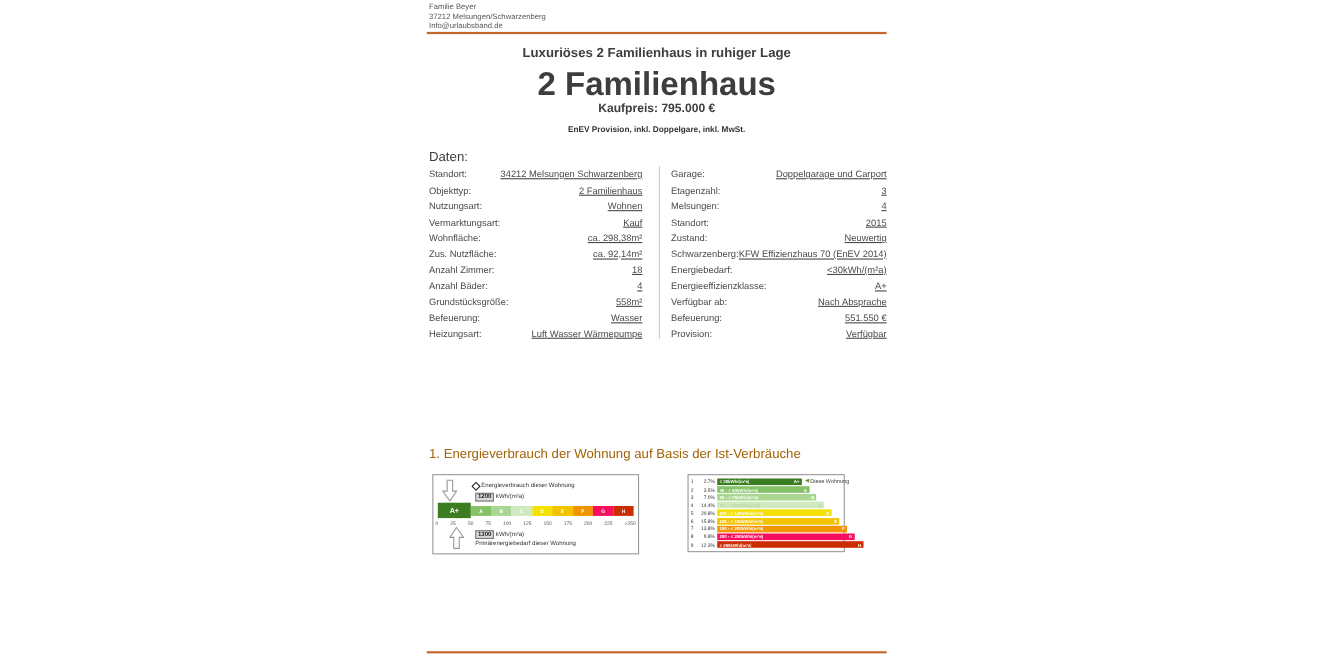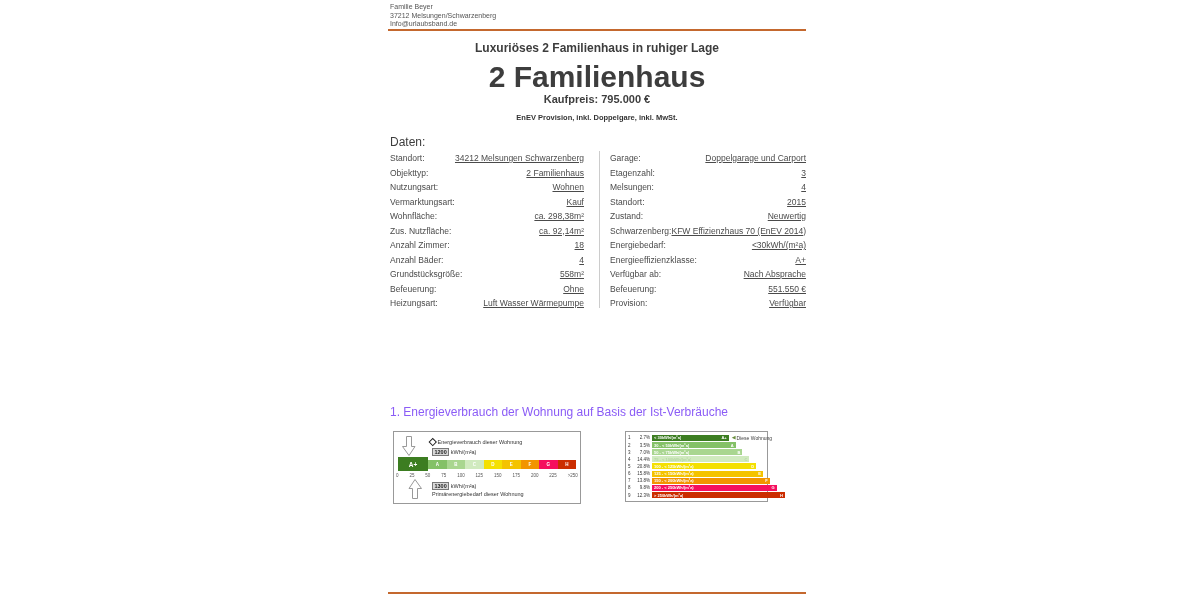--- a/index.html
+++ b/index.html
@@ -15,21 +15,21 @@
   .price{top:93px;font-size:11px;font-weight:700;}
   .note{top:113px;font-size:7.5px;font-weight:700;color:#333;}
   .daten-heading{position:absolute;left:390px;top:135px;font-size:12px;color:#3d3d3d;}
   .table{position:absolute;top:153px;}
   .table-left{left:390px;width:194px;}
   .table-right{left:610px;width:196px;}
   .trow{display:flex;justify-content:space-between;height:14.5px;font-size:8.5px;color:#4a4a4a;}
   .trow span{white-space:nowrap;}
   .trow .val{text-align:right;text-decoration:underline;}
   .divider{position:absolute;left:599px;top:151px;width:1px;height:157px;background:#ccc;}
-  .section-heading{position:absolute;left:390px;top:405px;font-size:12px;color:#8b5cf6;}
+  .section-heading{position:absolute;left:390px;top:405px;font-size:12px;color:#a16207;}
 
   
   .chart1{position:absolute;left:393px;top:431px;width:186px;height:71px;border:1px solid #999;background:#fff;}
   .arrow{position:absolute;}
   .arrow-down{left:8px;top:4px;}
   .arrow-up{left:14px;top:47px;}
   .legend-line{position:absolute;left:36px;top:7px;font-size:5.5px;color:#333;display:flex;align-items:center;gap:2px;}
   .diamond{display:inline-block;width:3.5px;height:3.5px;border:1px solid #222;transform:rotate(45deg);background:#fff;}
   .value-line{position:absolute;font-size:5.5px;color:#333;}
   .value-top{left:38px;top:15.5px;}
@@ -107,21 +107,21 @@
     <div class="trow">
         <span class="lbl">Anzahl Bäder:</span>
         <span class="val">4</span>
       </div>
     <div class="trow">
         <span class="lbl">Grundstücksgröße:</span>
         <span class="val">558m²</span>
       </div>
     <div class="trow">
         <span class="lbl">Befeuerung:</span>
-        <span class="val">Ohne</span>
+        <span class="val">Wasser</span>
       </div>
     <div class="trow">
         <span class="lbl">Heizungsart:</span>
         <span class="val">Luft Wasser Wärmepumpe</span>
       </div>
   </div>
 
   <div class="divider"></div>
 
   <div class="table table-right">

